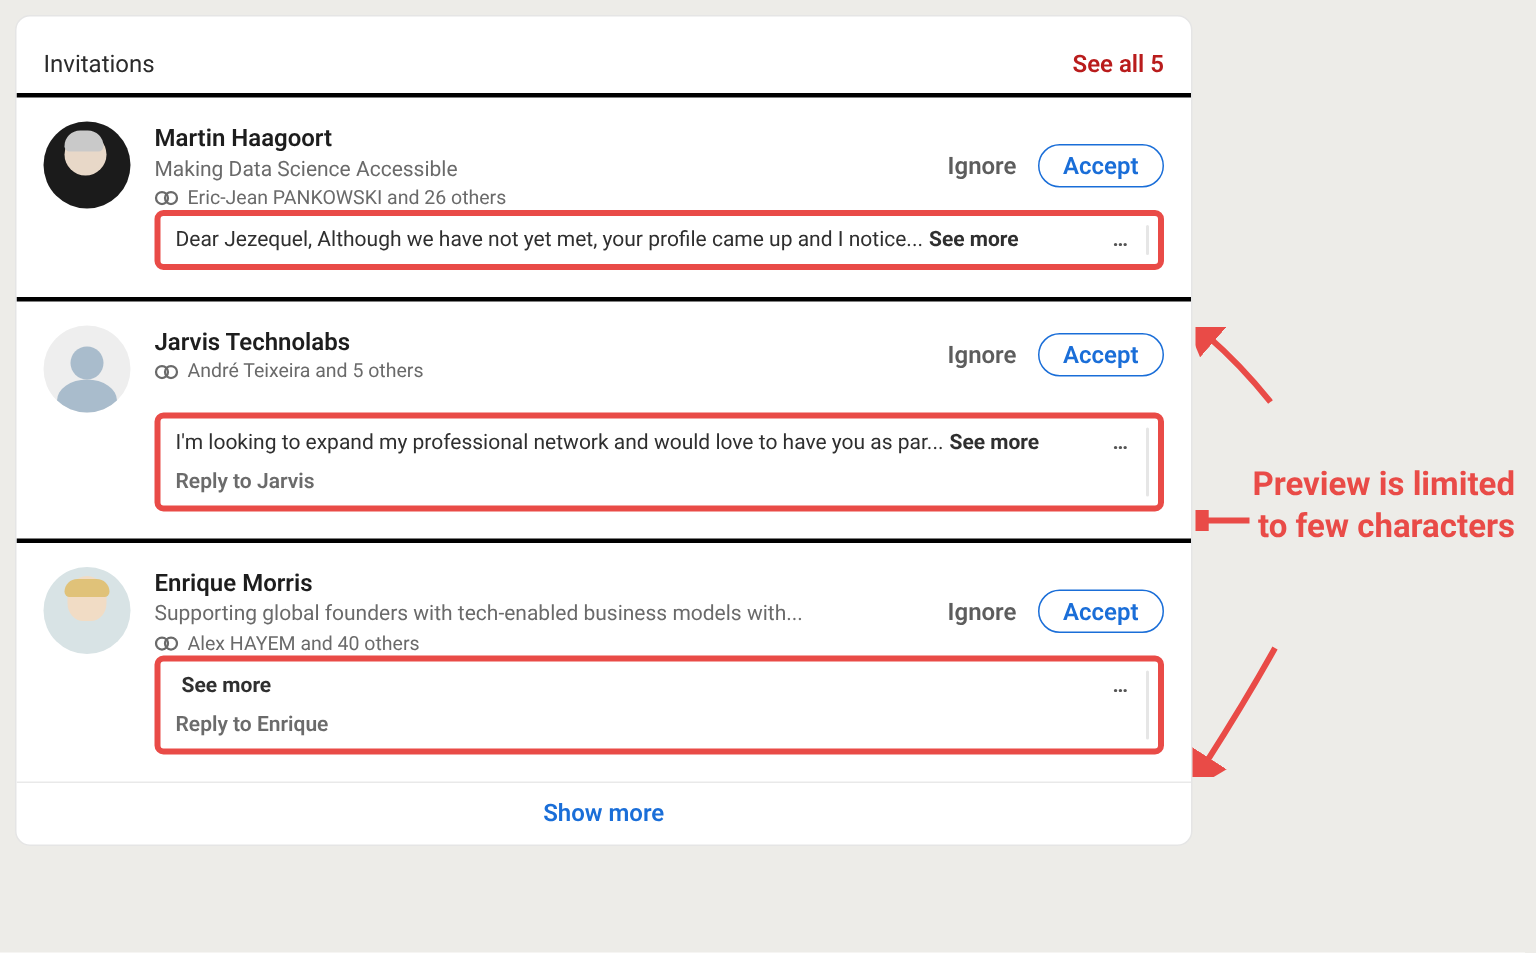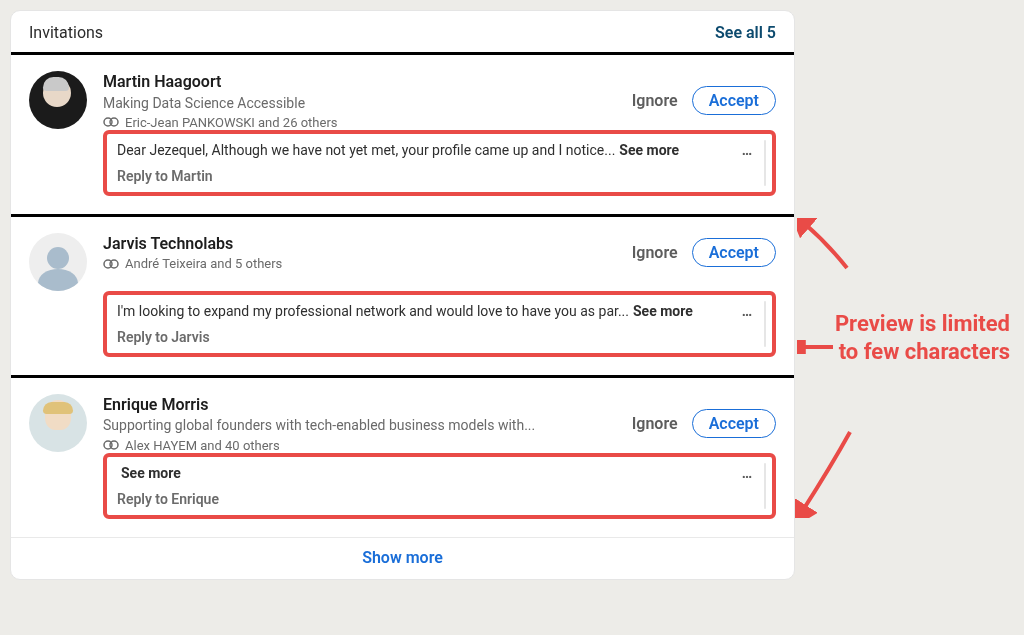--- a/index.html
+++ b/index.html
@@ -6,24 +6,24 @@
     body { background:#edece8; width:1024px; height:635px; position:relative; }
 
     .card {
       position:absolute; left:10px; top:10px; width:785px;
       background:#fff; border:1px solid #e5e5e5; border-radius:10px;
       overflow:hidden;
     }
 
     .card-header {
       display:flex; justify-content:space-between; align-items:center;
-      padding:12px 18px 10px 18px;
+      padding:22px 18px 10px 18px;
     }
     .card-header .title { font-size:16px; color:#2b2b2b; font-weight:400; }
-    .card-header .seeall { font-size:16px; color:#0c4a6e; font-weight:600; }
+    .card-header .seeall { font-size:16px; color:#b91c1c; font-weight:600; }
 
     .item {
       border-top:3px solid #000000;
       padding:16px 18px 18px 18px;
     }
     .row-top { display:flex; align-items:flex-start; }
 
     .avatar {
       width:58px; height:58px; border-radius:50%; flex:0 0 58px; margin-right:16px;
       background:#e6e6e6; position:relative; overflow:hidden;
@@ -116,21 +116,20 @@
           <button class="accept-btn">Accept</button>
         </div>
       </div>
     </div>
     <div class="msgbox">
       <div class="msgline">
         <span class="snip">Dear Jezequel, Although we have not yet met, your profile came up and I notice...</span>
         <span class="seemore">See more</span>
         <span class="dots">…</span>
       </div>
-      <div class="reply">Reply to Martin</div>
     </div>
   </div>
 
   <div class="item">
     <div class="row-top">
       <div class="avatar av2"></div>
       <div class="meta">
         <div class="meta-text">
           <div class="name">Jarvis Technolabs</div>
           <div class="mutual-row">

